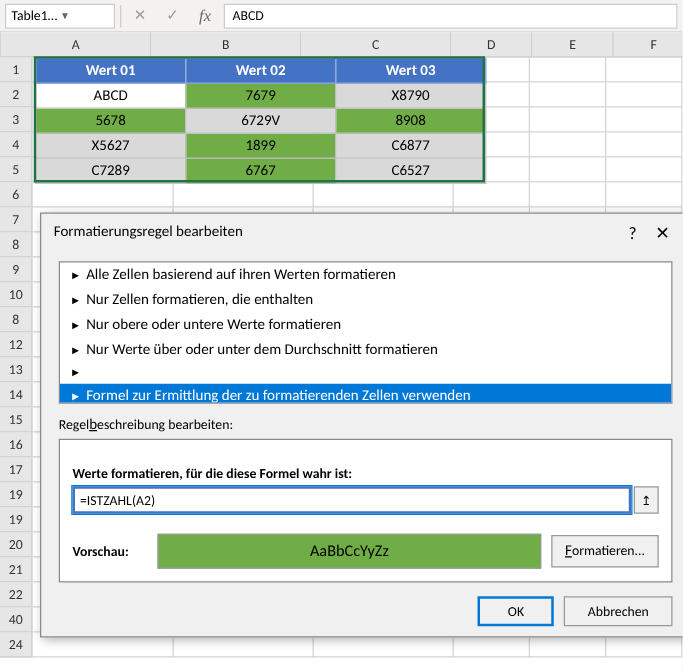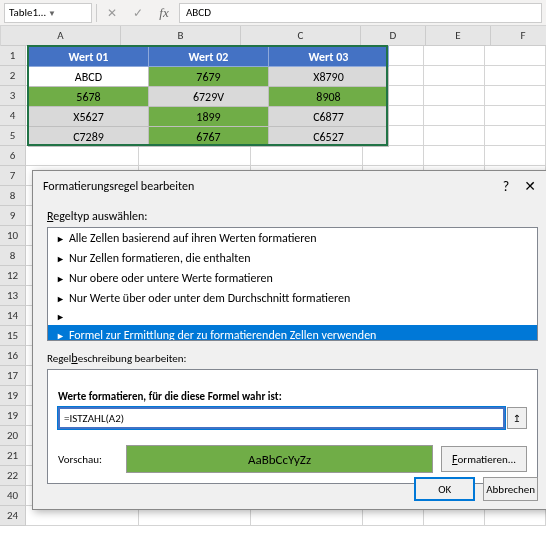--- a/index.html
+++ b/index.html
@@ -36,25 +36,25 @@
 .rule-list{border:1px solid #828790;background:#fff;height:114px;overflow:hidden}
 .rule-item{padding:3px 8px;font-size:11px;display:flex;align-items:center;gap:4px}
 .rule-item.sel{background:#0078d7;color:#fff}
 .arrow{font-size:9px}
 .sub-label{font-size:11px;font-weight:bold;margin:10px 0 4px}
 .formula-box{border:1px solid #828790;background:#fff;padding:10px}
 .formula-input-wrap{display:flex;align-items:flex-start;gap:2px}
 .formula-input{flex:1;border:2px solid #4472c4;outline:1px solid #0078d7;padding:2px 4px;font-size:11px;height:22px}
 .ref-btn{width:20px;height:22px;border:1px solid #999;background:#f0f0f0;display:flex;align-items:center;justify-content:center;font-size:10px}
 .preview-row{display:flex;align-items:center;gap:8px;margin-top:16px}
-.preview-label{font-size:11px;font-weight:normal;width:60px}
+.preview-label{font-size:11px;font-weight:bold;width:60px}
 .preview-box{flex:1;height:28px;background:#70ad47;border:1px solid #999;display:flex;align-items:center;justify-content:center;font-size:13px}
 .fmt-btn{height:26px;padding:0 10px;border:1px solid #999;background:#f0f0f0;font-size:11px}
 .dlg-buttons{display:flex;gap:8px;padding:8px 14px;position:absolute;bottom:0;right:0}
-.btn{height:24px;padding:0 2px;border:1px solid #999;background:#f0f0f0;font-size:11px}
+.btn{height:24px;padding:0 18px;border:1px solid #999;background:#f0f0f0;font-size:11px}
 .btn.primary{border:2px solid #0078d7;padding:0 22px}
 .underline{text-decoration:underline}
 </style>
 </head>
 <body>
 
 <div class="toolbar">
   <div class="name-box">
     <span>Table1151...</span>
     <span class="chev">▼</span>
@@ -333,21 +333,20 @@
   </div>
 </div>
 
 <div class="dialog">
   <div class="dlg-title">
     <span>Formatierungsregel bearbeiten</span>
     <div class="dlg-help">?</div>
     <div class="dlg-close">✕</div>
   </div>
   <div class="dlg-body">
-    <div class="section-label"><span class="underline">R</span><span>egeltyp auswählen:</span></div>
     <div class="rule-list" id="rulelist">
         <div class="rule-item">
           <span class="arrow">►</span>
           <span>Alle Zellen basierend auf ihren Werten formatieren</span>
         </div>
         <div class="rule-item">
           <span class="arrow">►</span>
           <span>Nur Zellen formatieren, die enthalten</span>
         </div>
         <div class="rule-item">

